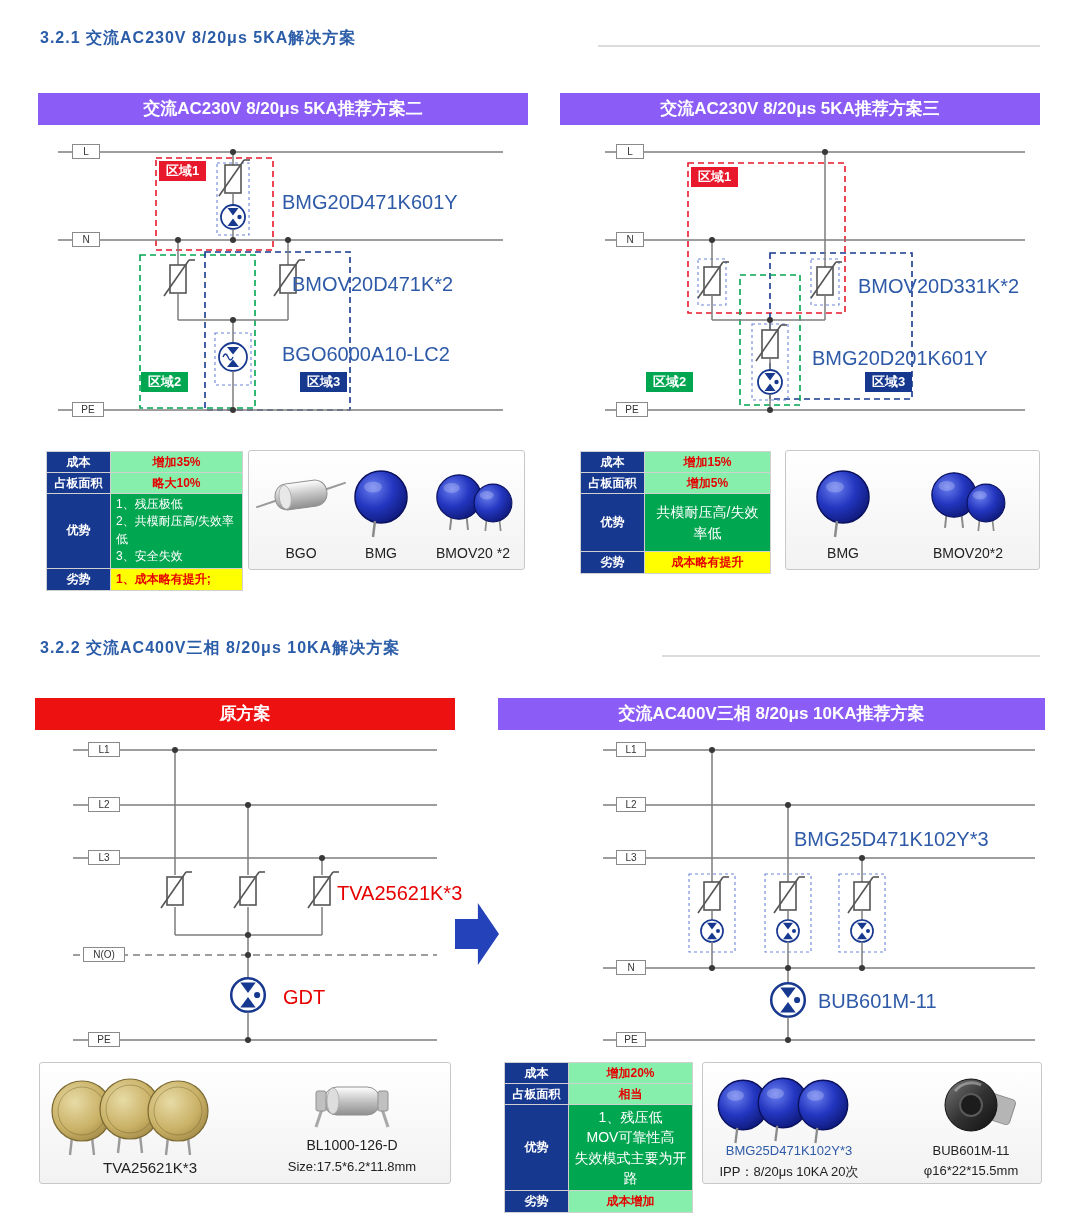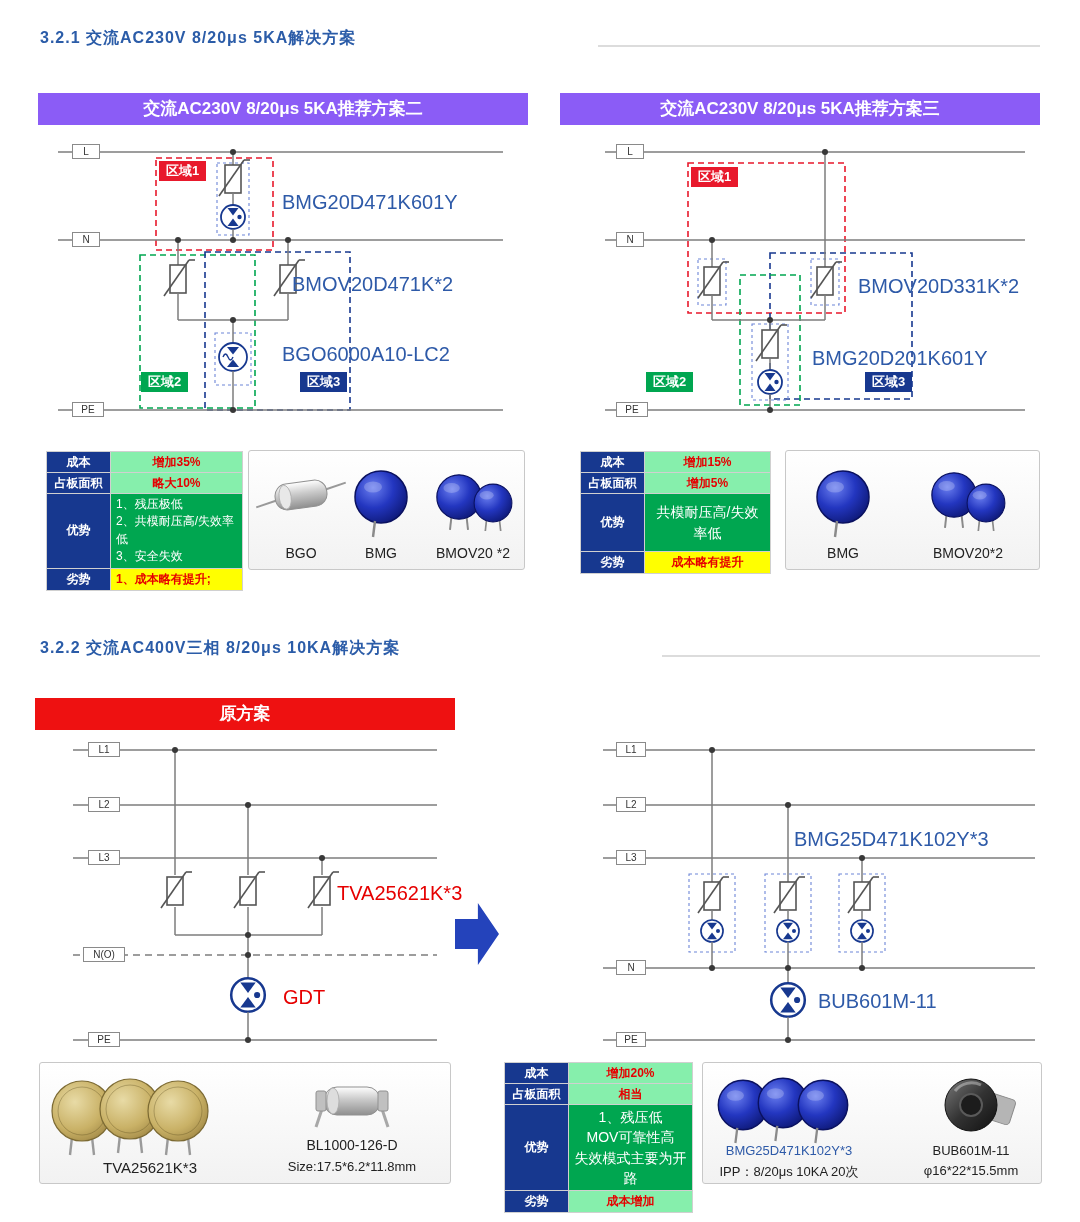--- a/index.html
+++ b/index.html
@@ -317,20 +317,21 @@
       </svg>
       <span class="prod-cap" style="left:110px;top:96px;font-size:15px;">TVA25621K*3</span>
       <span class="prod-cap" style="left:312px;top:74px;">BL1000-126-D</span>
       <span class="prod-cap s13" style="left:312px;top:96px;">Size:17.5*6.2*11.8mm</span>
     </div>
   </div>
 
   <div class="big-arrow" style="left:455px;top:903px;width:44px;height:62px;"></div>
 
   <div class="panel" style="left:498px;top:698px;width:547px;height:492px;">
+    <div class="phead blue">交流AC400V三相  8/20μs  10KA推荐方案</div>
     <div class="circ" style="top:32px;width:547px;height:330px;">
       <svg width="547" height="330">
         <line x1="105" y1="20" x2="537" y2="20" class="w"></line>
         <line x1="105" y1="75" x2="537" y2="75" class="w"></line>
         <line x1="105" y1="128" x2="537" y2="128" class="w"></line>
         <line x1="105" y1="238" x2="537" y2="238" class="w"></line>
         <line x1="105" y1="310" x2="537" y2="310" class="w"></line>
         <rect x="191" y="144" width="46" height="78" class="dz t"></rect>
         <rect x="267" y="144" width="46" height="78" class="dz t"></rect>
         <rect x="341" y="144" width="46" height="78" class="dz t"></rect>

